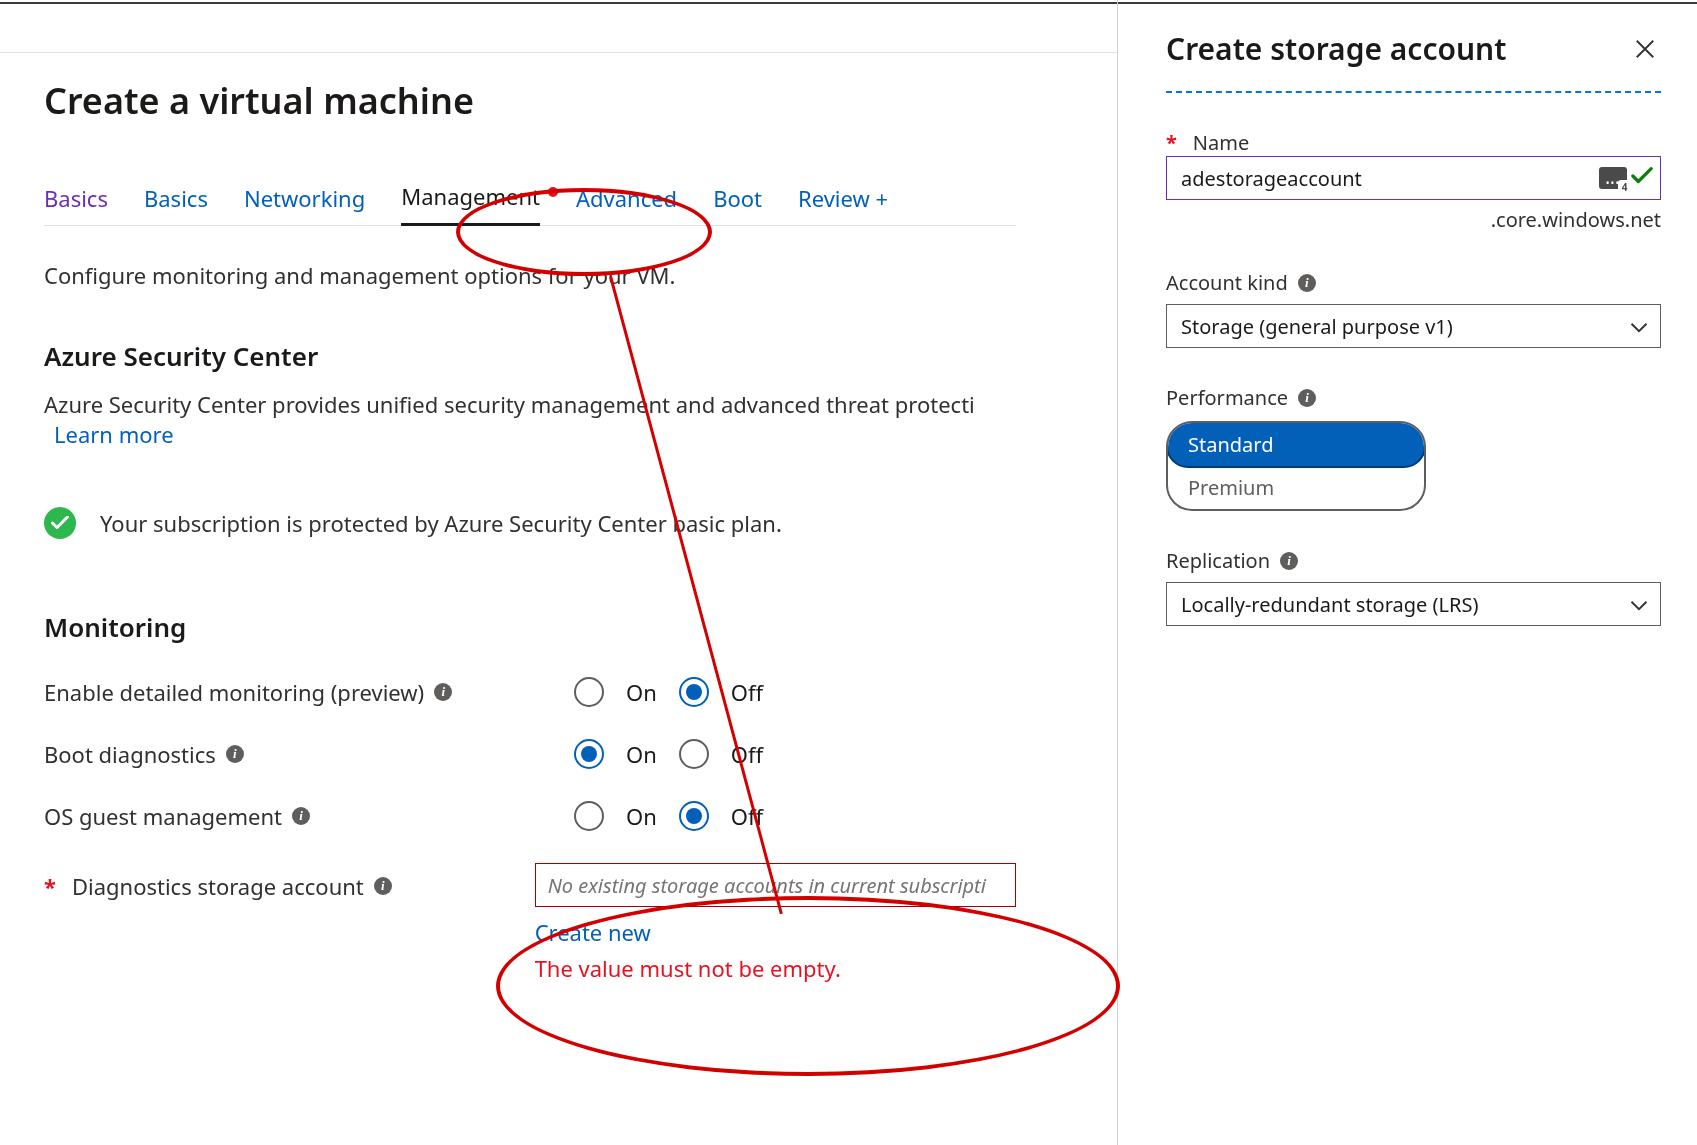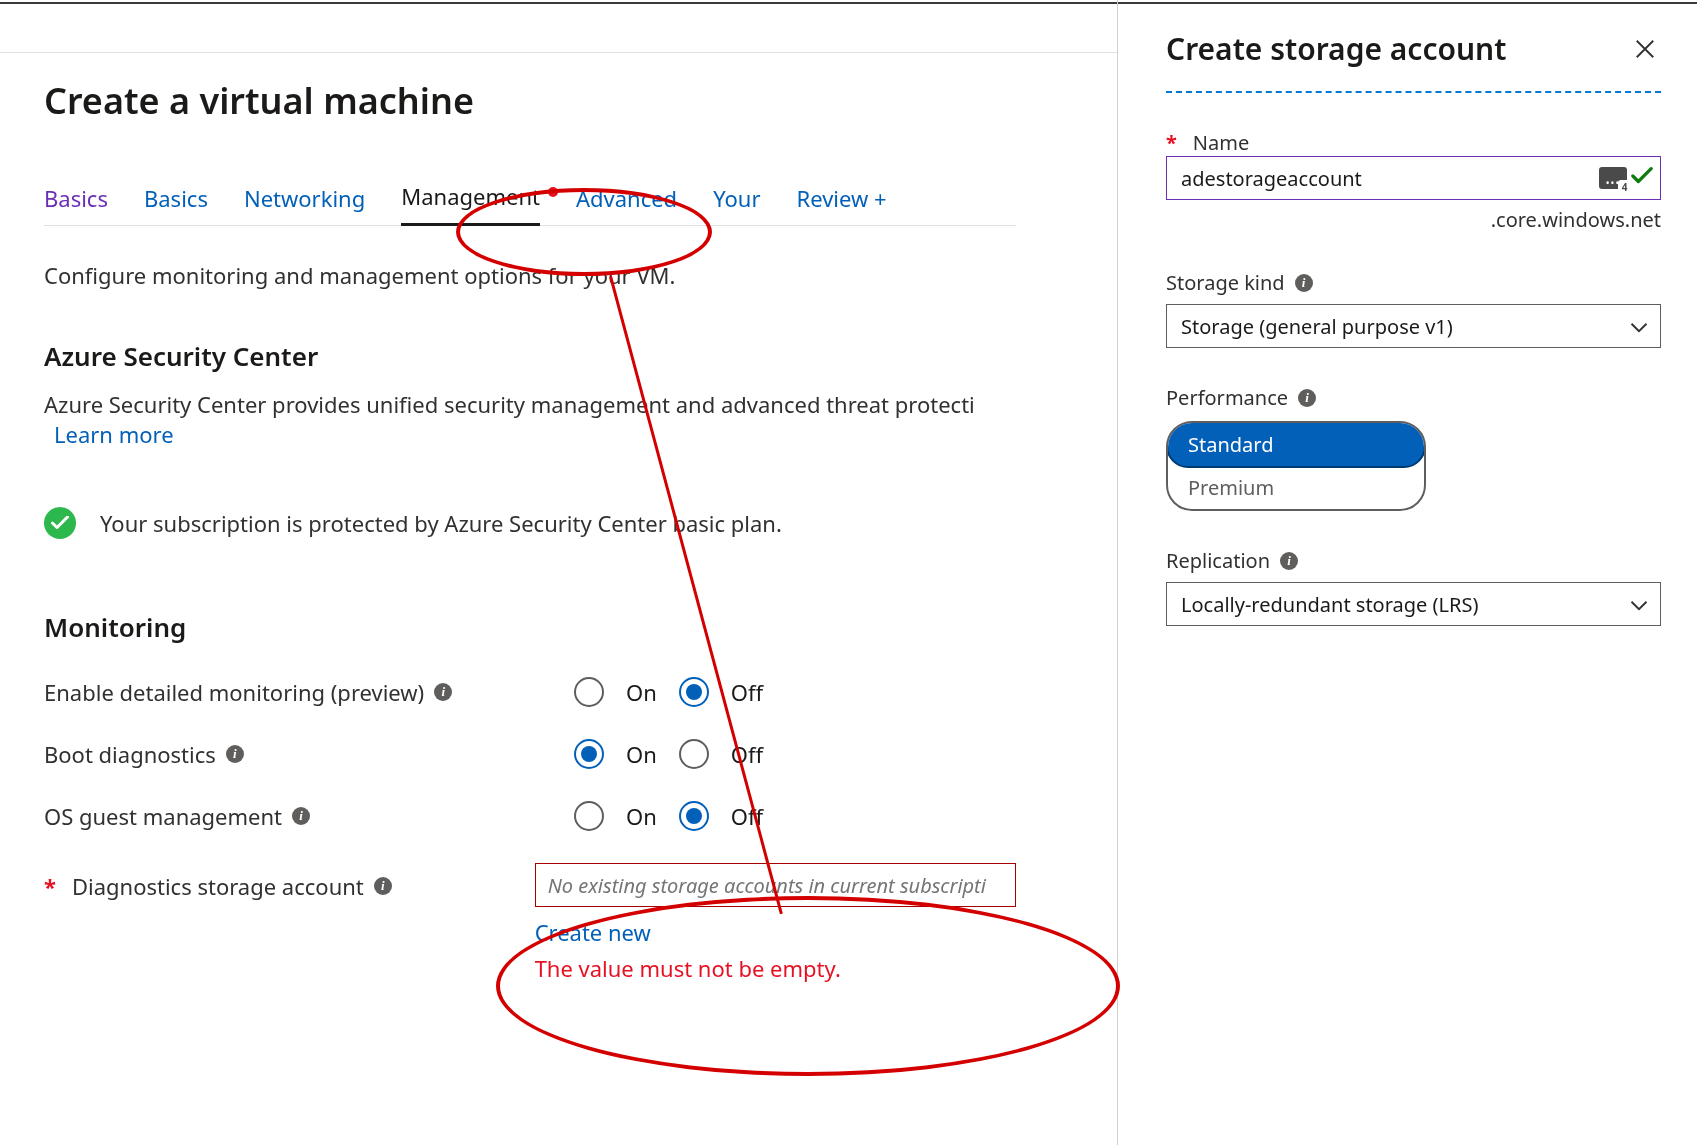--- a/index.html
+++ b/index.html
@@ -93,21 +93,21 @@
 <div class="main">
 
   <h1 class="page-title">Create a virtual machine</h1>
 
   <div class="tabs">
     <div class="tab purple"><span>Basics</span></div>
     <div class="tab"><span>Basics</span></div>
     <div class="tab"><span>Networking</span></div>
     <div class="tab active"><span>Management</span><span class="dot"></span></div>
     <div class="tab"><span>Advanced</span></div>
-    <div class="tab"><span>Your</span></div>
+    <div class="tab"><span>Boot</span></div>
     <div class="tab"><span>Review + </span></div>
   </div>
 
   <p class="intro">Configure monitoring and management options for your VM.</p>
 
   <h2 class="section-heading">Azure Security Center</h2>
   <p class="section-body">
     <span>Azure Security Center provides unified security management and advanced threat protecti</span><br>
     <span class="link link-indent">Learn more</span>
   </p>
@@ -199,21 +199,21 @@
       </span>
     <span class="tick">
       <svg viewBox="0 0 24 18">
           <path d="M2 9 L8 15 L22 1" stroke="#107c10" stroke-width="3.5" fill="none" stroke-linecap="round" stroke-linejoin="round"></path>
         </svg>
     </span>
   </div>
   <div class="suffix">.core.windows.net</div>
 
   <div class="field-label">
-    <span>Storage kind</span>
+    <span>Account kind</span>
     <span class="info-icon">i</span>
   </div>
   <div class="select">
     <span>Storage (general purpose v1)</span>
     <span class="chev"><svg viewBox="0 0 24 14">
           <path d="M2 2 L12 12 L22 2" stroke="#323130" stroke-width="2.5" fill="none"></path>
         </svg></span>
   </div>
 
   <div class="field-label">

